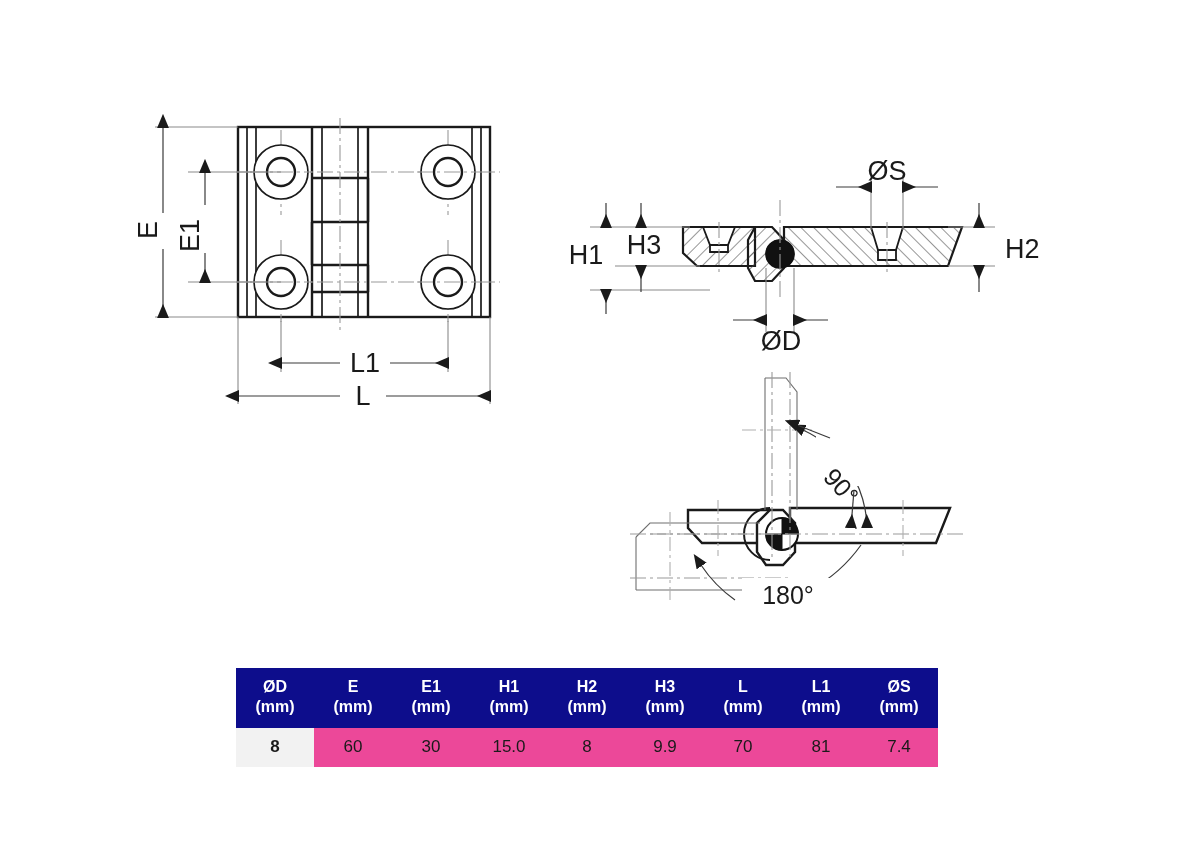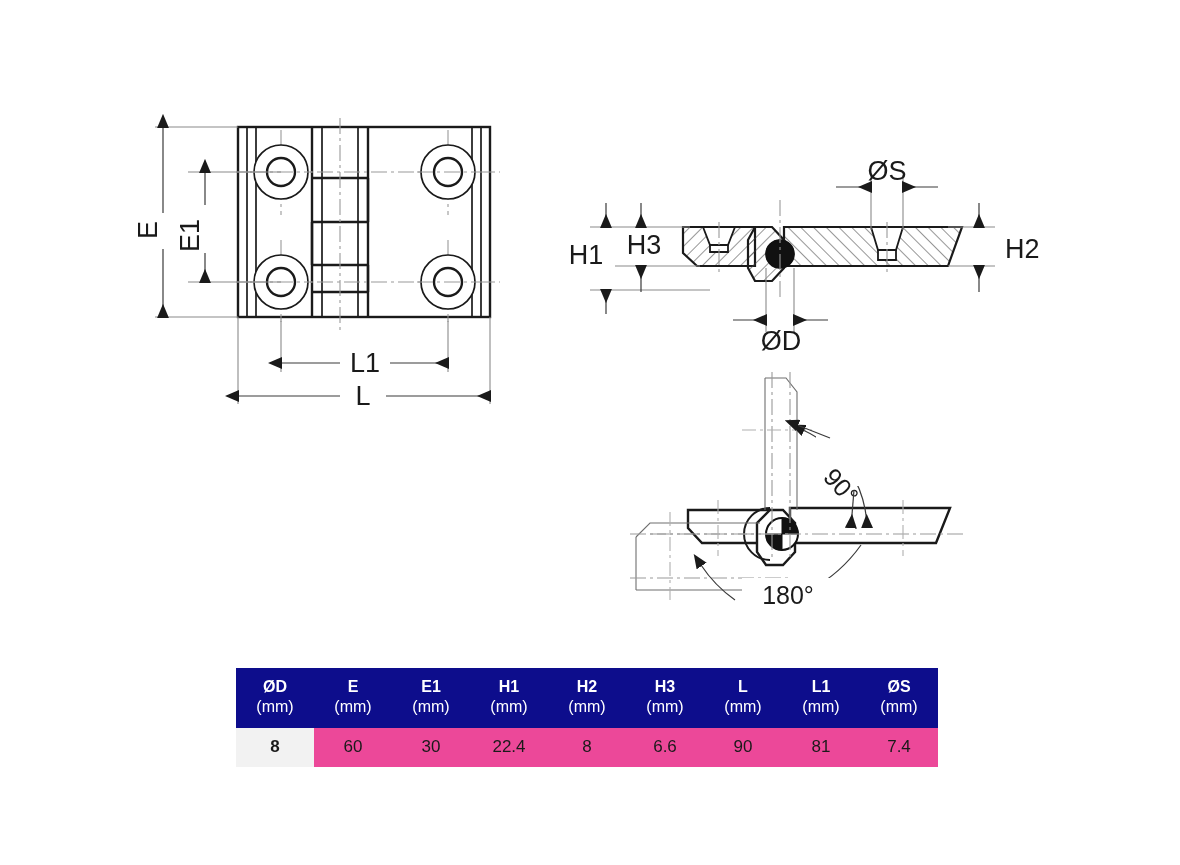--- a/index.html
+++ b/index.html
@@ -64,21 +64,21 @@
   #spec-table th {
     background: #0d0d8c;
     color: #ffffff;
     font-size: 16px;
     font-weight: bold;
     text-align: center;
     padding: 9px 0 10px 0;
     line-height: 1.28;
     border: none;
   }
-  #spec-table th .unit { display: block; font-weight: normal; }
+  #spec-table th .unit { display: block; font-weight: bold; }
   #spec-table td {
     background: #ec4899;
     color: #1a1a1a;
     font-size: 17px;
     text-align: center;
     padding: 9px 0 10px 0;
     border: none;
   }
   #spec-table td.key {
     background: #f2f2f2;
@@ -321,23 +321,23 @@
           <span>ØS</span>
           <span class="unit">(mm)</span>
         </th>
       </tr>
     </thead>
     <tbody>
       <tr>
         <td class="key">8</td>
         <td>60</td>
         <td>30</td>
-        <td>22.4</td>
+        <td>15.0</td>
         <td>8</td>
-        <td>6.6</td>
-        <td>90</td>
+        <td>9.9</td>
+        <td>70</td>
         <td>81</td>
         <td>7.4</td>
       </tr>
     </tbody>
   </table>
 
 </div>
 
 </body></html>

